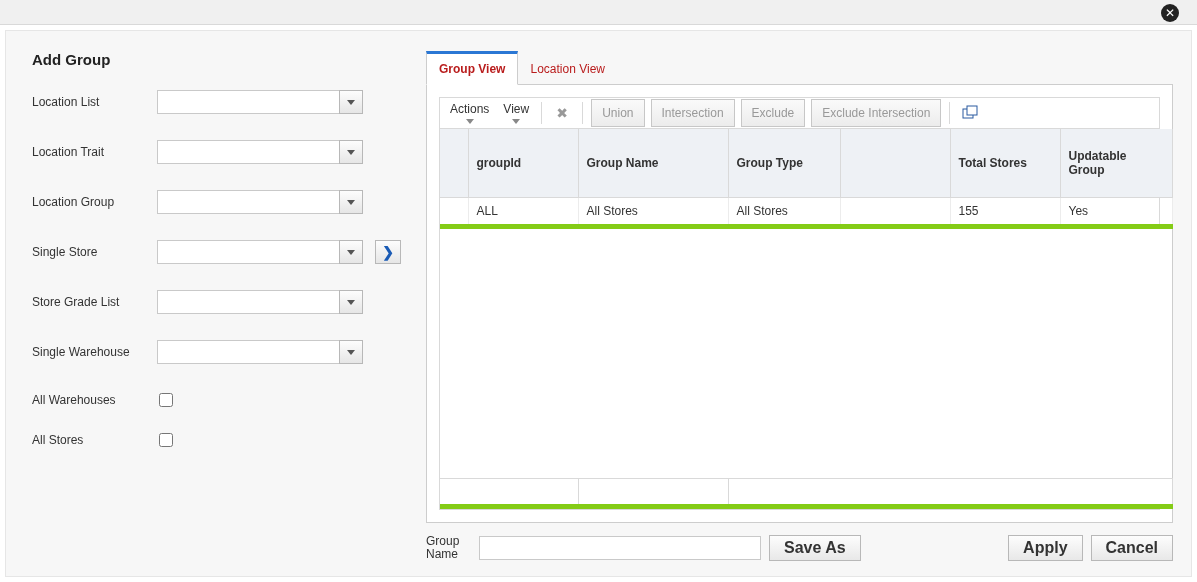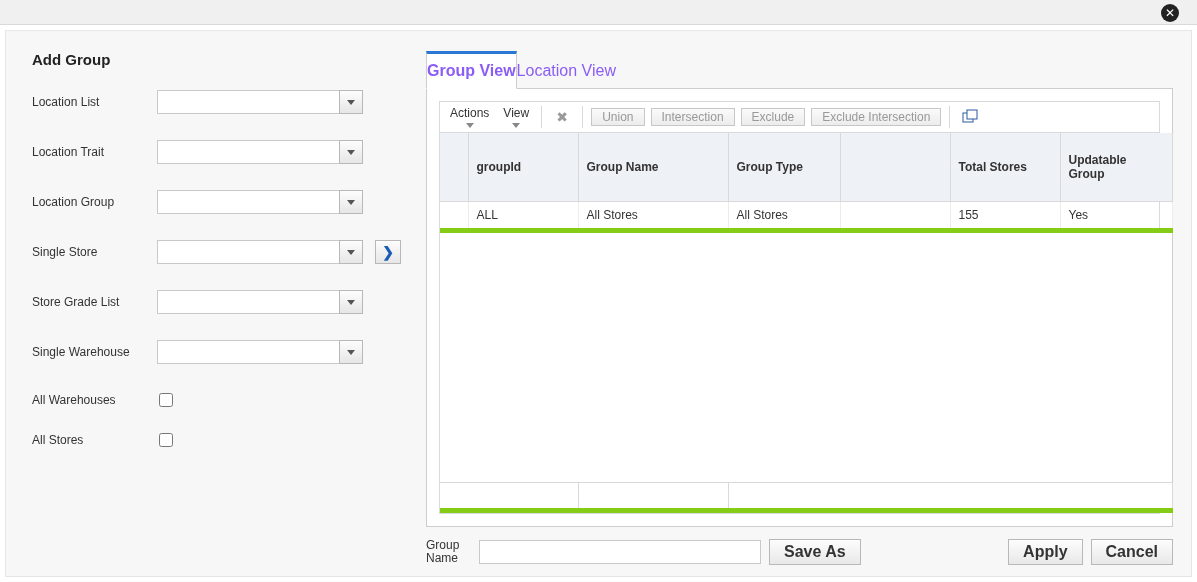--- a/index.html
+++ b/index.html
@@ -132,24 +132,24 @@
     left: 420px;
     right: 18px;
     top: 20px;
     bottom: 20px;
   }
   .tabbar {
     display: flex;
     border-bottom: 1px solid #cdcdcd;
   }
   .tab {
-    padding: 8px 0;
-    color: #8b5cf6;
-    cursor: pointer;
-    font-size: 16px;
+    padding: 8px 12px;
+    color: #b91c1c;
+    cursor: pointer;
+    font-size: 12px;
     border-top: 3px solid transparent;
     margin-bottom: -1px;
   }
   .tab.active {
     border-top: 3px solid #2a77d4;
     border-left: 1px solid #cdcdcd;
     border-right: 1px solid #cdcdcd;
     border-bottom: 1px solid #fff;
     background: #fff;
     font-weight: bold;
@@ -185,21 +185,21 @@
     background: #d9d9d9;
     margin: 0 2px;
   }
   .tb-iconbtn {
     width: 24px; height: 22px;
     display: flex; align-items: center; justify-content: center;
     cursor: pointer;
     color: #999;
   }
   .tb-btn {
-    height: 18px;
+    height: 28px;
     padding: 0 10px;
     border: 1px solid #c7c7c7;
     background: linear-gradient(#fafafa,#ececec);
     color: #999;
     font-size: 12px;
     display: flex;
     align-items: center;
   }
   .tb-detach {
     width: 24px; height: 22px;

